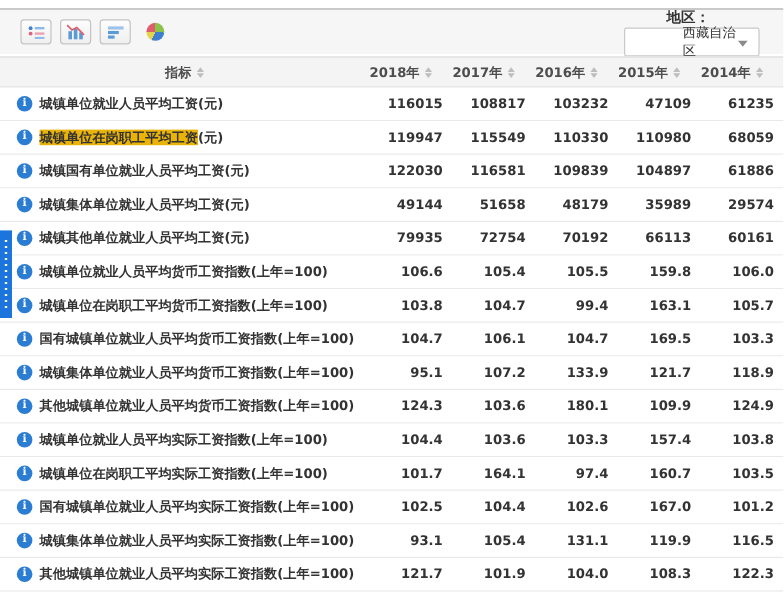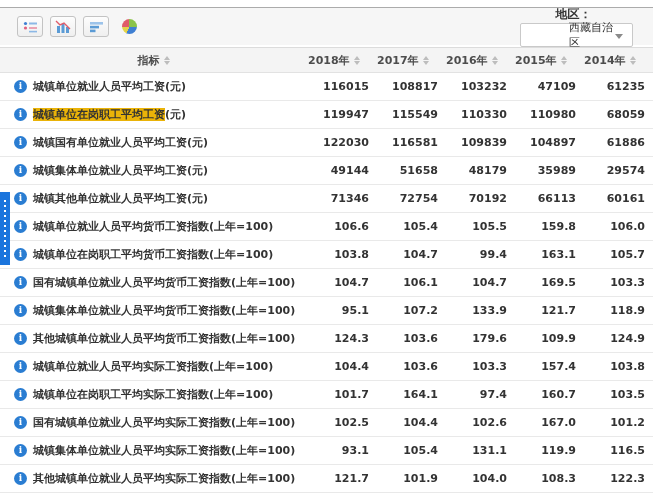--- a/index.html
+++ b/index.html
@@ -223,21 +223,21 @@
     <div class="td-num">51658</div>
     <div class="td-num">48179</div>
     <div class="td-num">35989</div>
     <div class="td-num">29574</div>
   </div>
         <div class="tr">
     <div class="td-label">
       <span class="info-icon">i</span>
       <span class="label-text"><span>城镇其他单位就业人员平均工资</span><span>(元)</span></span>
     </div>
-    <div class="td-num">71346</div>
+    <div class="td-num">79935</div>
     <div class="td-num">72754</div>
     <div class="td-num">70192</div>
     <div class="td-num">66113</div>
     <div class="td-num">60161</div>
   </div>
         <div class="tr">
     <div class="td-label">
       <span class="info-icon">i</span>
       <span class="label-text"><span>城镇单位就业人员平均货币工资指数</span><span>(上年=100)</span></span>
     </div>
@@ -280,21 +280,21 @@
     <div class="td-num">121.7</div>
     <div class="td-num">118.9</div>
   </div>
         <div class="tr">
     <div class="td-label">
       <span class="info-icon">i</span>
       <span class="label-text"><span>其他城镇单位就业人员平均货币工资指数</span><span>(上年=100)</span></span>
     </div>
     <div class="td-num">124.3</div>
     <div class="td-num">103.6</div>
-    <div class="td-num">179.6</div>
+    <div class="td-num">180.1</div>
     <div class="td-num">109.9</div>
     <div class="td-num">124.9</div>
   </div>
         <div class="tr">
     <div class="td-label">
       <span class="info-icon">i</span>
       <span class="label-text"><span>城镇单位就业人员平均实际工资指数</span><span>(上年=100)</span></span>
     </div>
     <div class="td-num">104.4</div>
     <div class="td-num">103.6</div>

